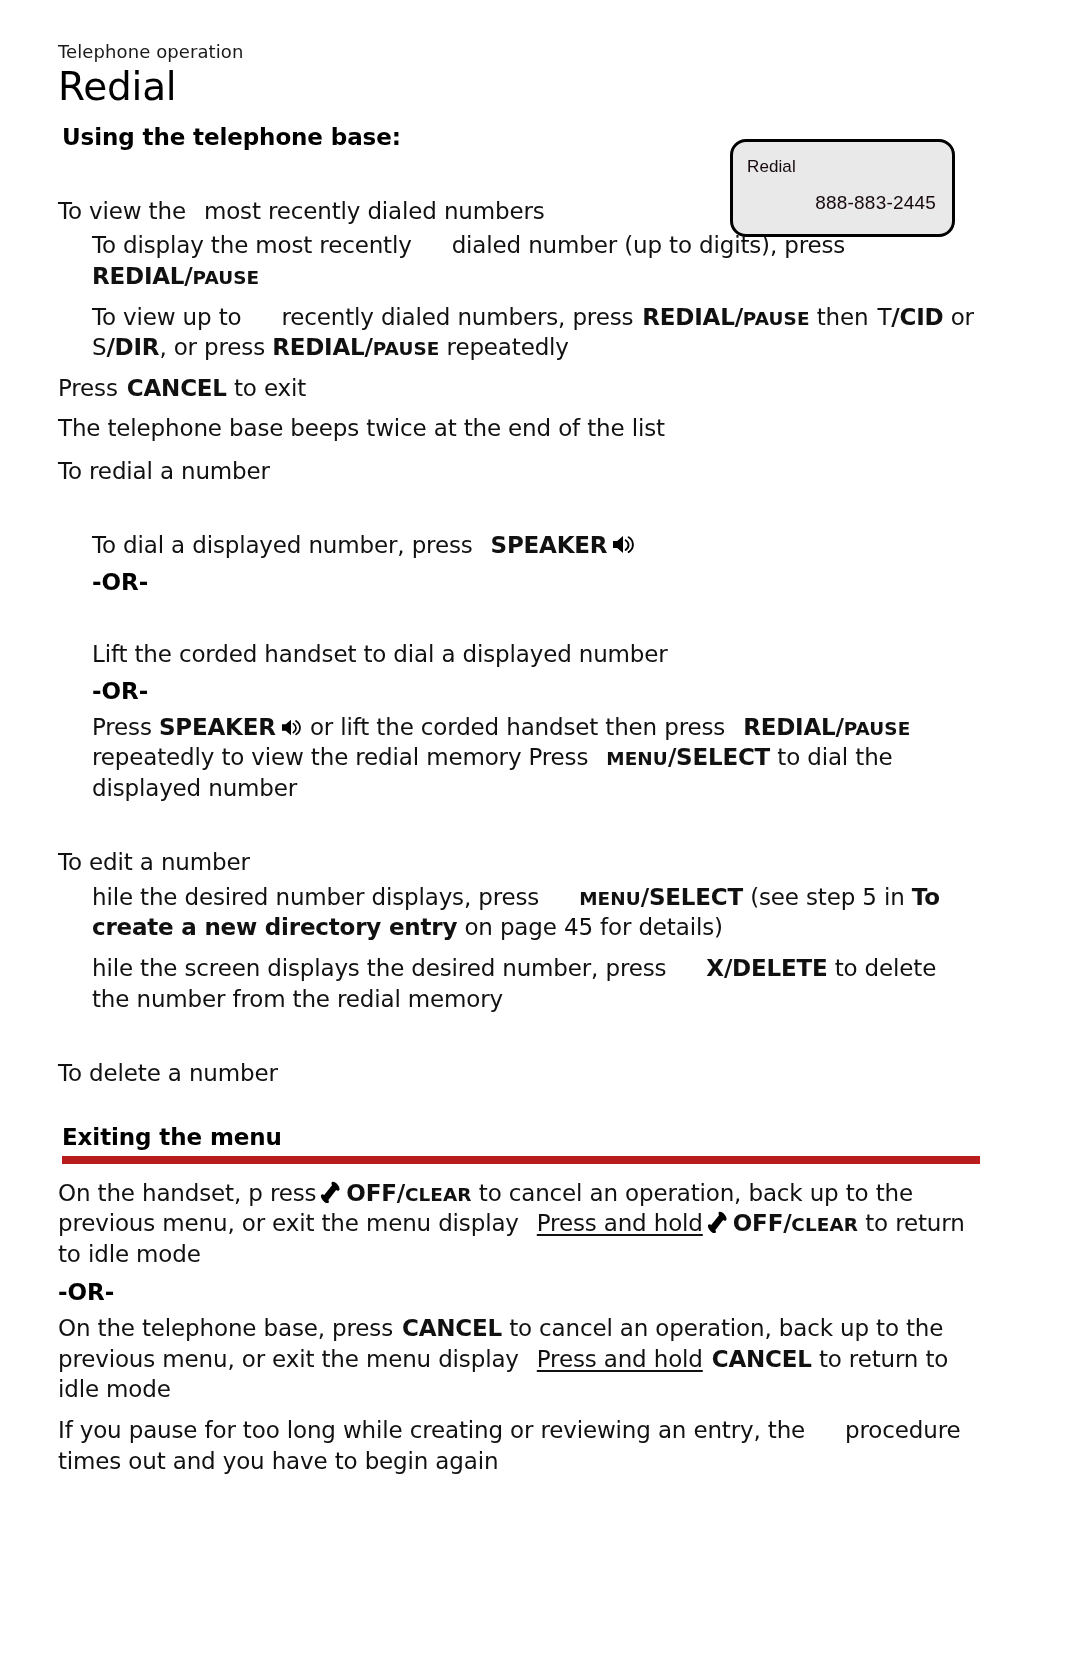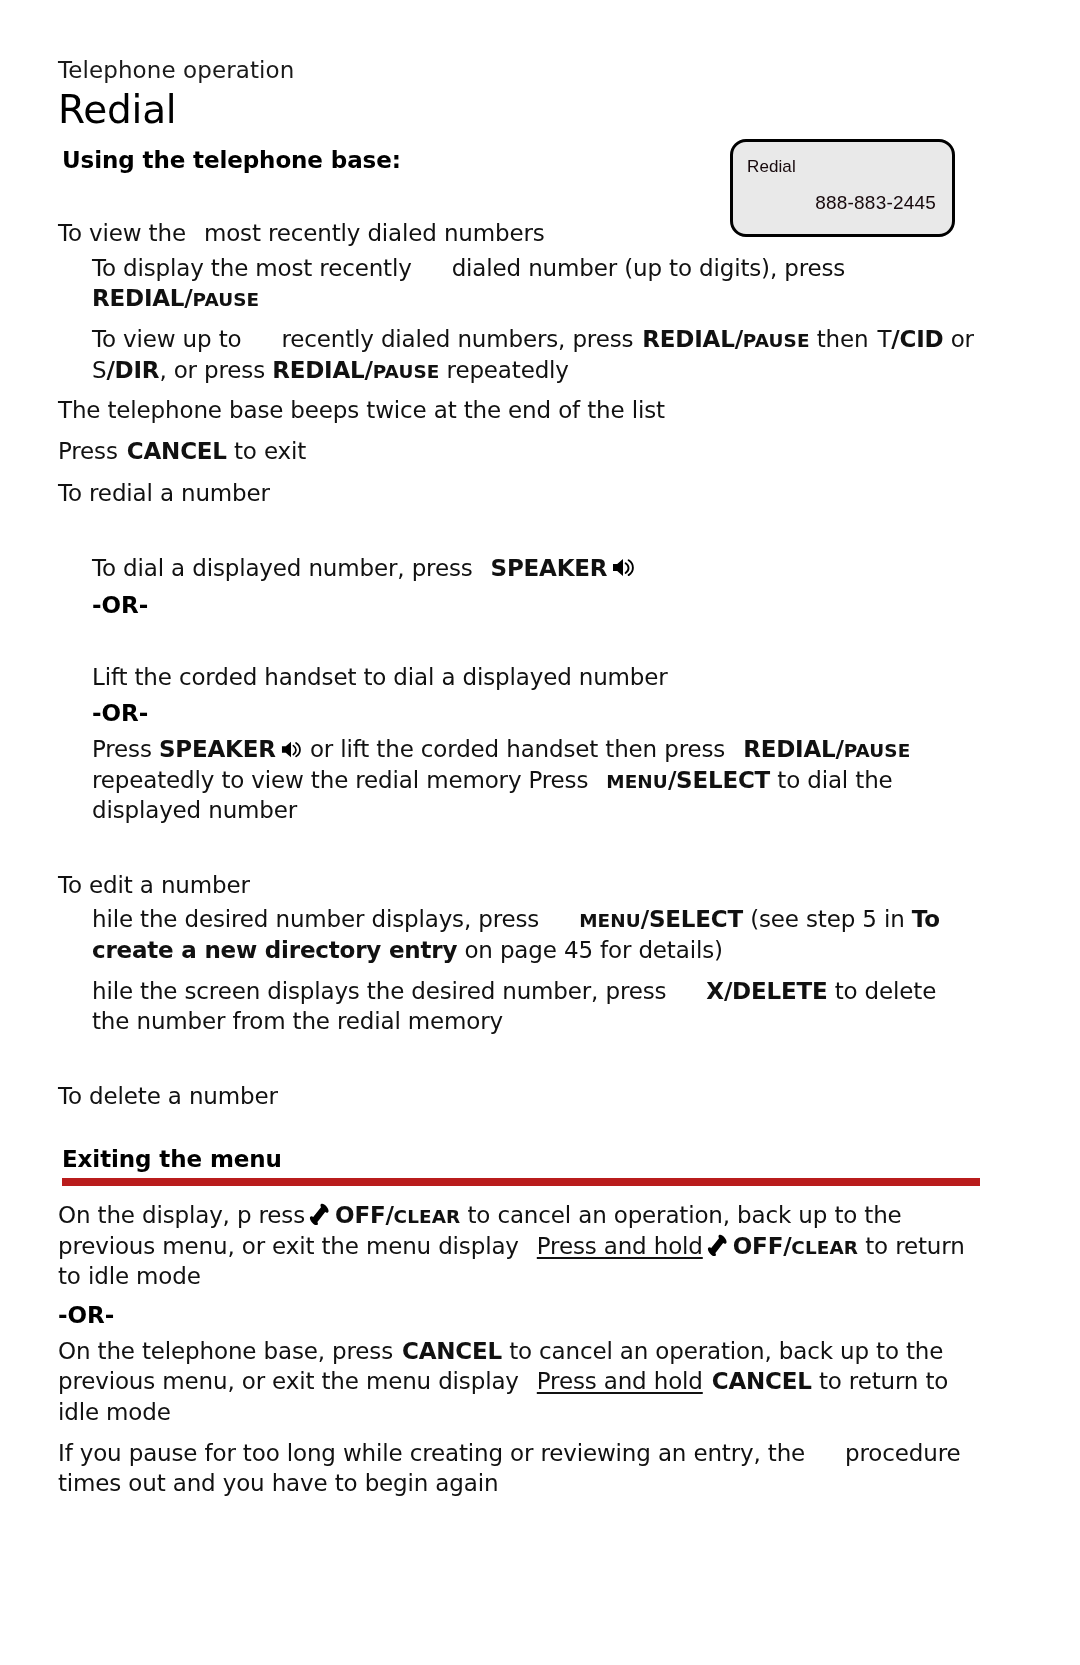--- a/index.html
+++ b/index.html
@@ -19,25 +19,25 @@
   .page {
     position: relative;
     width: 1080px;
     height: 1665px;
     box-sizing: border-box;
     padding: 40px 100px 0 58px;
   }
 
   
   .running-head {
-    font-size: 23px;
+    font-size: 18px;
     font-weight: 400;
     letter-spacing: 0.1px;
     color: #1a1a1a;
-    margin: 16px 0 2px 0;
+    margin: 0 0 2px 0;
     line-height: 1.3;
   }
   .chapter-title {
     font-size: 39px;
     font-weight: 400;
     letter-spacing: -0.2px;
     color: #000;
     margin: 0 0 14px 0;
     line-height: 1.12;
   }
@@ -167,26 +167,26 @@
 
   <p class="body indent">
     <span>To view up to</span><span class="gap-lg"></span><span>recently  dialed numbers, press</span><span class="gap-sm"></span><b><span>REDIAL/</span><span class="smallcaps">PAUSE</span></b>
     <span>then</span><span class="gap-sm"></span><b><span class="thin">T</span><span>/CID</span></b>
     <span>or</span>
     <b><span class="thin">S</span><span>/DIR</span></b><span>, or  press</span>
     <b><span>REDIAL/</span><span class="smallcaps">PAUSE</span></b>
     <span>repeatedly</span>
   </p>
 
-  <p class="body">The  telephone base  beeps twice at the end of the list</p>
-
   <p class="body">
     <span>Press</span><span class="gap-sm"></span><b>CANCEL</b>
     <span>to exit</span>
   </p>
+
+  <p class="body">The  telephone base  beeps twice at the end of the list</p>
 
   <p class="body lead">To redial a number</p>
 
   <p class="body indent tight">
     <span>To dial  a displayed number, press</span><span class="gap"></span><b>SPEAKER</b><span class="icon icon-speaker"><svg width="24" height="21" viewBox="0 0 24 21">
           <path d="M2 7h4.2L12 2v17L6.2 14H2z" fill="#000"></path>
           <path d="M14.6 6.2c1.9 1.2 2.9 3 2.9 4.9s-1 3.7-2.9 4.9" stroke="#000" stroke-width="1.9" fill="none" stroke-linecap="round"></path>
           <path d="M17.6 3.3c2.8 1.7 4.3 4.5 4.3 7.4s-1.5 5.7-4.3 7.4" stroke="#000" stroke-width="1.9" fill="none" stroke-linecap="round"></path>
         </svg></span>
   </p>
@@ -221,21 +221,21 @@
   <p class="body indent">
     <span>hile the screen displays the desired number, press</span><span class="gap-lg"></span><b>X/DELETE</b>
     <span>to delete the number from the redial memory</span>
   </p>
 
   <p class="body tight">To delete a number</p>
 
   <h2 class="section-head ruled">Exiting the menu</h2>
 
   <p class="body" style="margin-top:14px;">
-    <span>On the display, p  ress</span><span class="icon icon-handset"><svg width="24" height="22" viewBox="0 0 24 22">
+    <span>On the handset, p  ress</span><span class="icon icon-handset"><svg width="24" height="22" viewBox="0 0 24 22">
           <path d="M5.0 19.6C3.0 17.3 2.4 14.9 3.3 13.8c0.7-0.9 2.0-0.6 2.9 0.2l2.4-3.0 3.0-3.8 2.4-3.0c-0.6-1.1-0.8-2.4 0.1-3.1 1.2-0.9 3.5 0.1 5.4 2.4 1.9 2.3 2.6 4.7 1.6 5.8-0.7 0.9-2.0 0.6-2.9-0.2l-2.4 3.0-3.0 3.8-2.4 3.0c0.6 1.1 0.8 2.4-0.1 3.1-1.2 0.9-3.4-0.1-5.3-2.4z" fill="#000"></path>
         </svg></span><b><span>OFF/</span><span class="smallcaps">CLEAR</span></b>
     <span>to cancel an operation, back up to the previous menu, or exit the menu display</span><span class="gap"></span><span class="u">Press and hold</span><span class="icon icon-handset"><svg width="24" height="22" viewBox="0 0 24 22">
           <path d="M5.0 19.6C3.0 17.3 2.4 14.9 3.3 13.8c0.7-0.9 2.0-0.6 2.9 0.2l2.4-3.0 3.0-3.8 2.4-3.0c-0.6-1.1-0.8-2.4 0.1-3.1 1.2-0.9 3.5 0.1 5.4 2.4 1.9 2.3 2.6 4.7 1.6 5.8-0.7 0.9-2.0 0.6-2.9-0.2l-2.4 3.0-3.0 3.8-2.4 3.0c0.6 1.1 0.8 2.4-0.1 3.1-1.2 0.9-3.4-0.1-5.3-2.4z" fill="#000"></path>
         </svg></span><b><span>OFF/</span><span class="smallcaps">CLEAR</span></b>
     <span>to return to idle mode</span>
   </p>
 
   <p class="or flush">-OR-</p>
 

